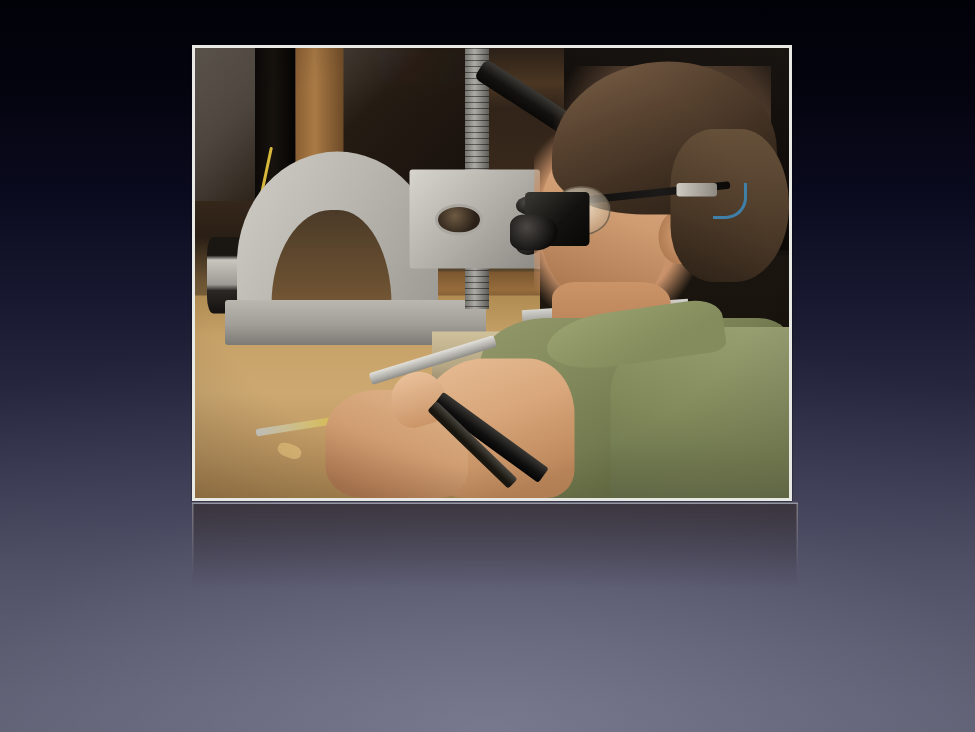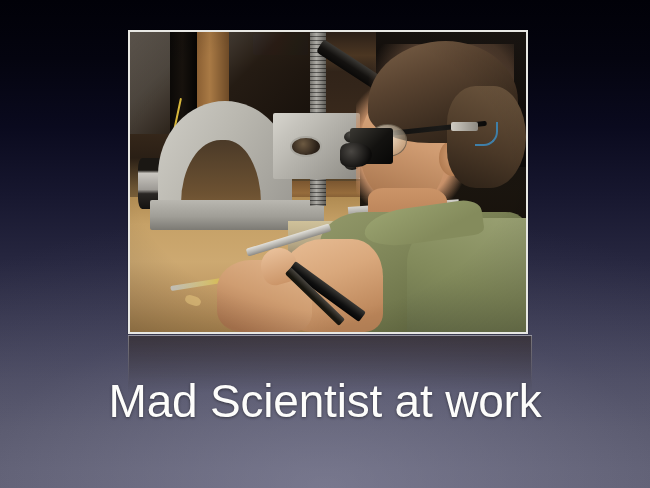--- a/index.html
+++ b/index.html
@@ -424,15 +424,14 @@
   <div class="reflection-frameline"></div>
   <div class="reflection-wrap">
     <div class="reflection-inner">
       <div class="ph-bgwall"></div>
 
     </div>
   </div>
   <div class="reflection-sideline-l"></div>
   <div class="reflection-sideline-r"></div>
 
-  <div class="slide-title">Mad Scientist at work</div>
 
 </div>
 
 </body></html>

